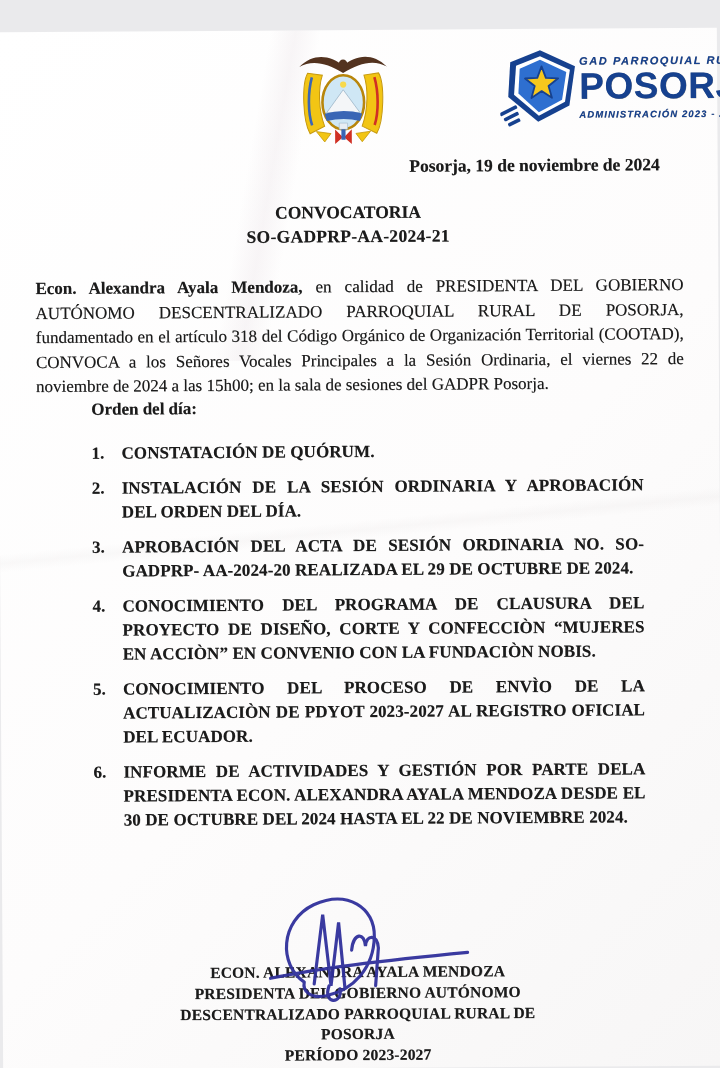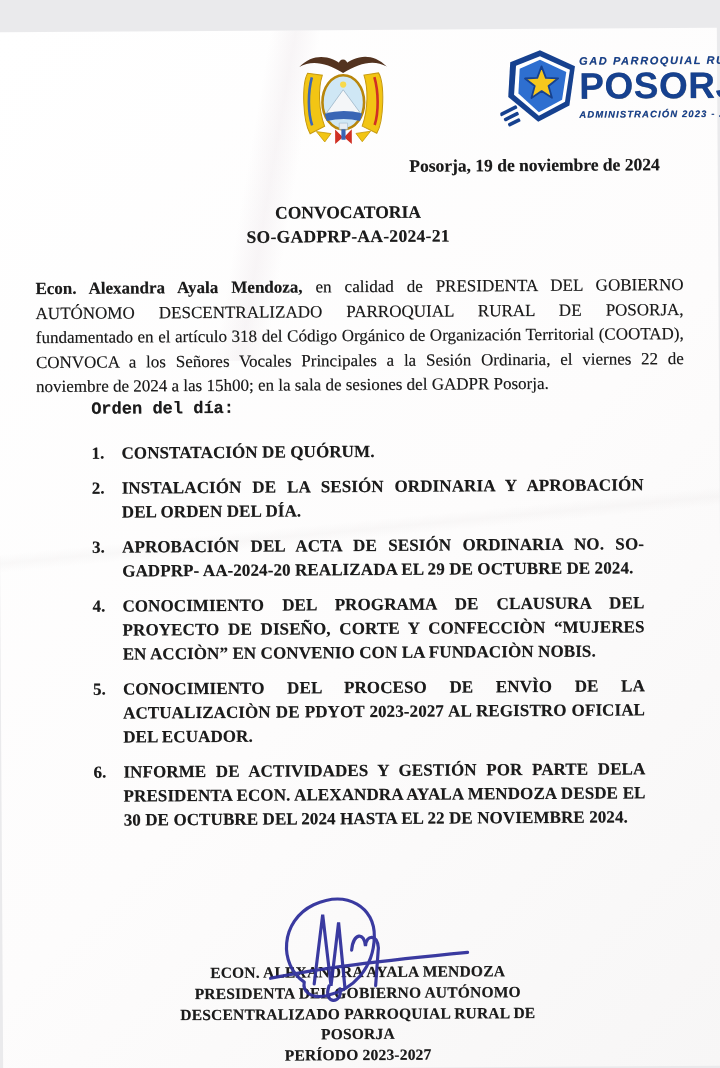--- a/index.html
+++ b/index.html
@@ -34,21 +34,21 @@
   .date-line{position:absolute;top:126px;right:58px;font-size:17.5px;font-weight:600;}
 
   .doc-title{position:absolute;left:0;top:172px;width:700px;text-align:center;
     font-weight:bold;font-size:17.5px;line-height:21px;}
   .doc-title .t2{margin-top:3px;letter-spacing:0.3px;}
 
   .intro{position:absolute;left:37px;top:228px;width:648px;
     font-size:17px;line-height:24.5px;text-align:justify;text-align-last:left;}
   .intro .lead{font-weight:bold;}
 
-  .agenda-heading{position:absolute;left:92px;top:368px;font-size:17px;font-weight:bold;font-family:Liberation Mono, monospace;}
+  .agenda-heading{position:absolute;left:92px;top:368px;font-size:17px;font-weight:bold;}
 
   .agenda{position:absolute;left:92px;top:410px;width:552px;list-style:none;margin:0;padding:0;}
   .agenda .item{display:flex;margin-bottom:11px;font-weight:bold;font-size:17px;line-height:24px;}
   .agenda .num{width:30px;flex:0 0 30px;}
   .agenda .txt{flex:1;text-align:justify;text-align-last:left;letter-spacing:0.1px;}
 
   .signature-svg{position:absolute;left:260px;top:862px;width:218px;height:118px;z-index:3;}
   .sig-block{position:absolute;left:110px;top:932px;width:490px;z-index:2;
     text-align:center;font-weight:bold;font-size:15.5px;line-height:20.8px;letter-spacing:0.2px;}
 </style>

